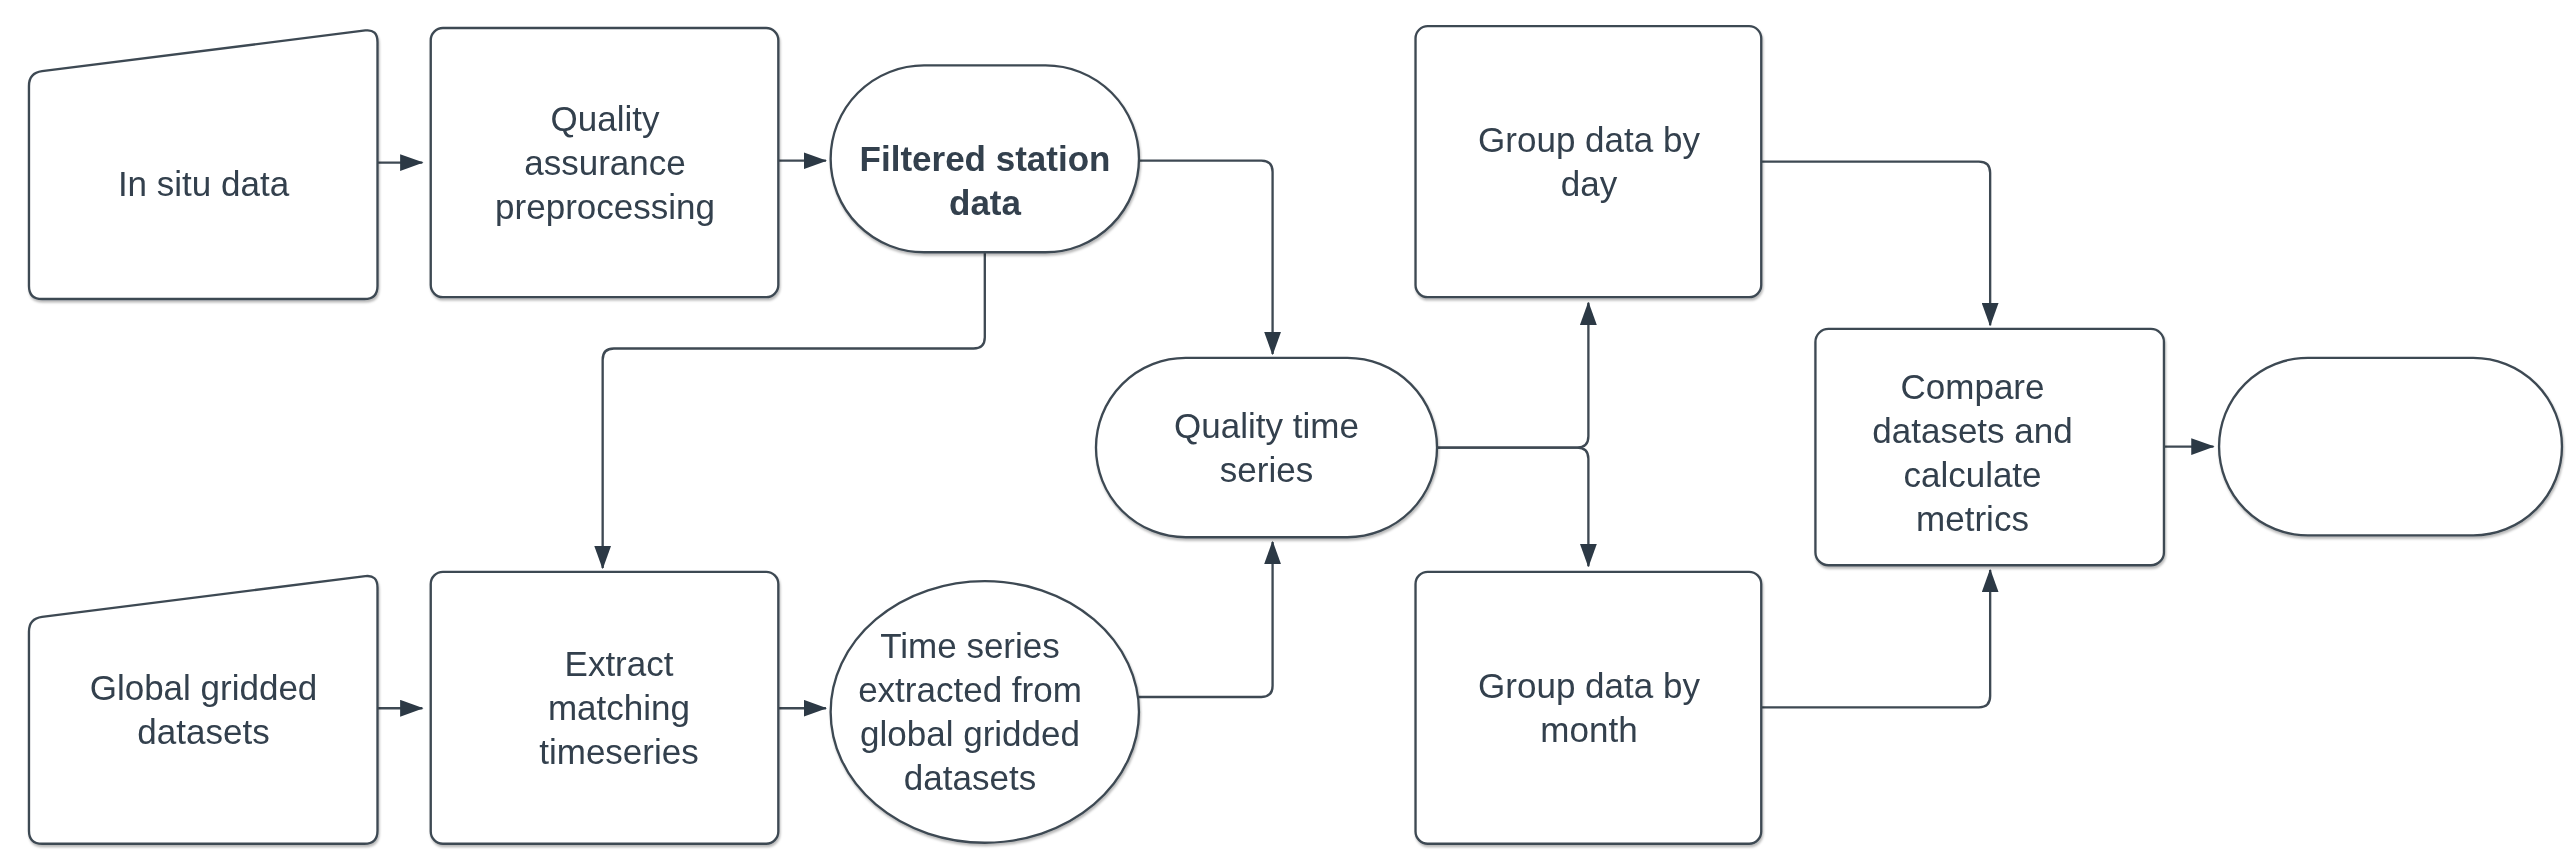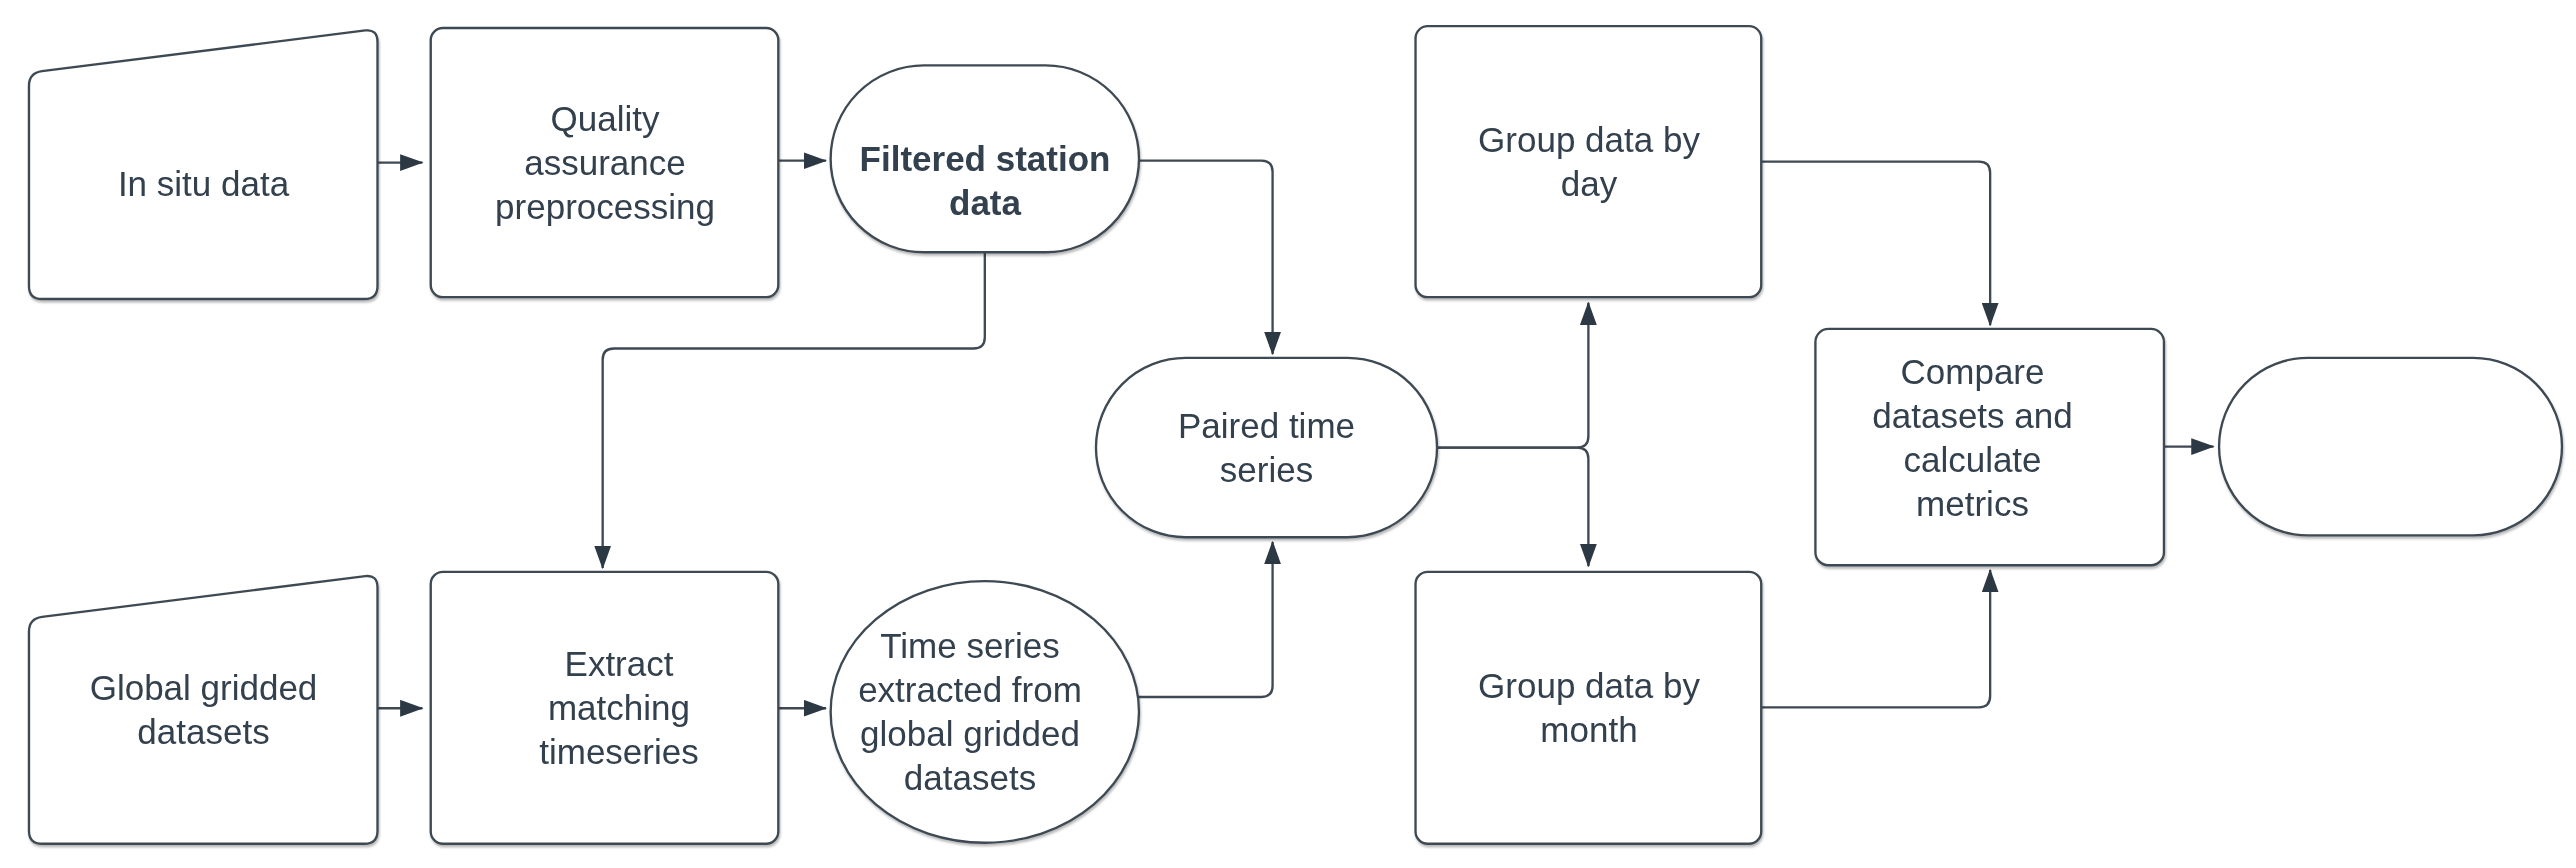--- a/index.html
+++ b/index.html
@@ -95,29 +95,29 @@
 
   <div class="label" style="left:431px;top:572px;width:348px;height:272px;padding-left:28px;">Extract
 matching
 timeseries</div>
 
   <div class="label" style="left:816px;top:581px;width:308px;height:262px;">Time series
 extracted from
 global gridded
 datasets</div>
 
-  <div class="label" style="left:1096px;top:358px;width:341px;height:179px;">Paired time
+  <div class="label" style="left:1096px;top:358px;width:341px;height:179px;">Quality time
 series</div>
 
   <div class="label" style="left:1416px;top:26px;width:346px;height:271px;">Group data by
 day</div>
 
   <div class="label" style="left:1416px;top:572px;width:346px;height:272px;">Group data by
 month</div>
 
-  <div class="label" style="left:1815px;top:320px;width:315px;height:236px;">Compare
+  <div class="label" style="left:1815px;top:335px;width:315px;height:236px;">Compare
 datasets and
 calculate
 metrics</div>
 
 
 </div>
 
 
 </body></html>

